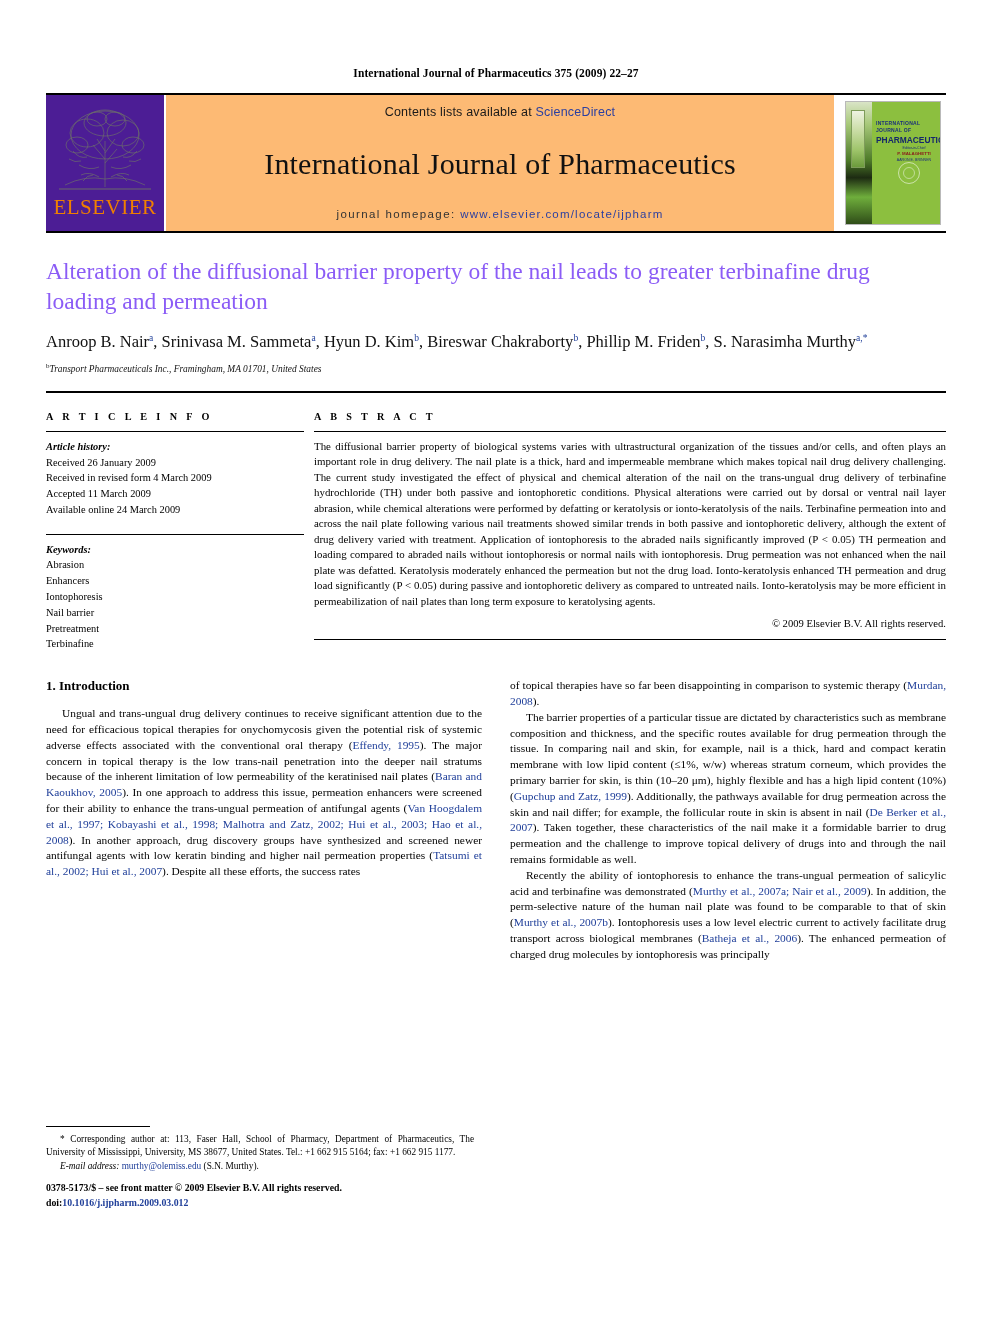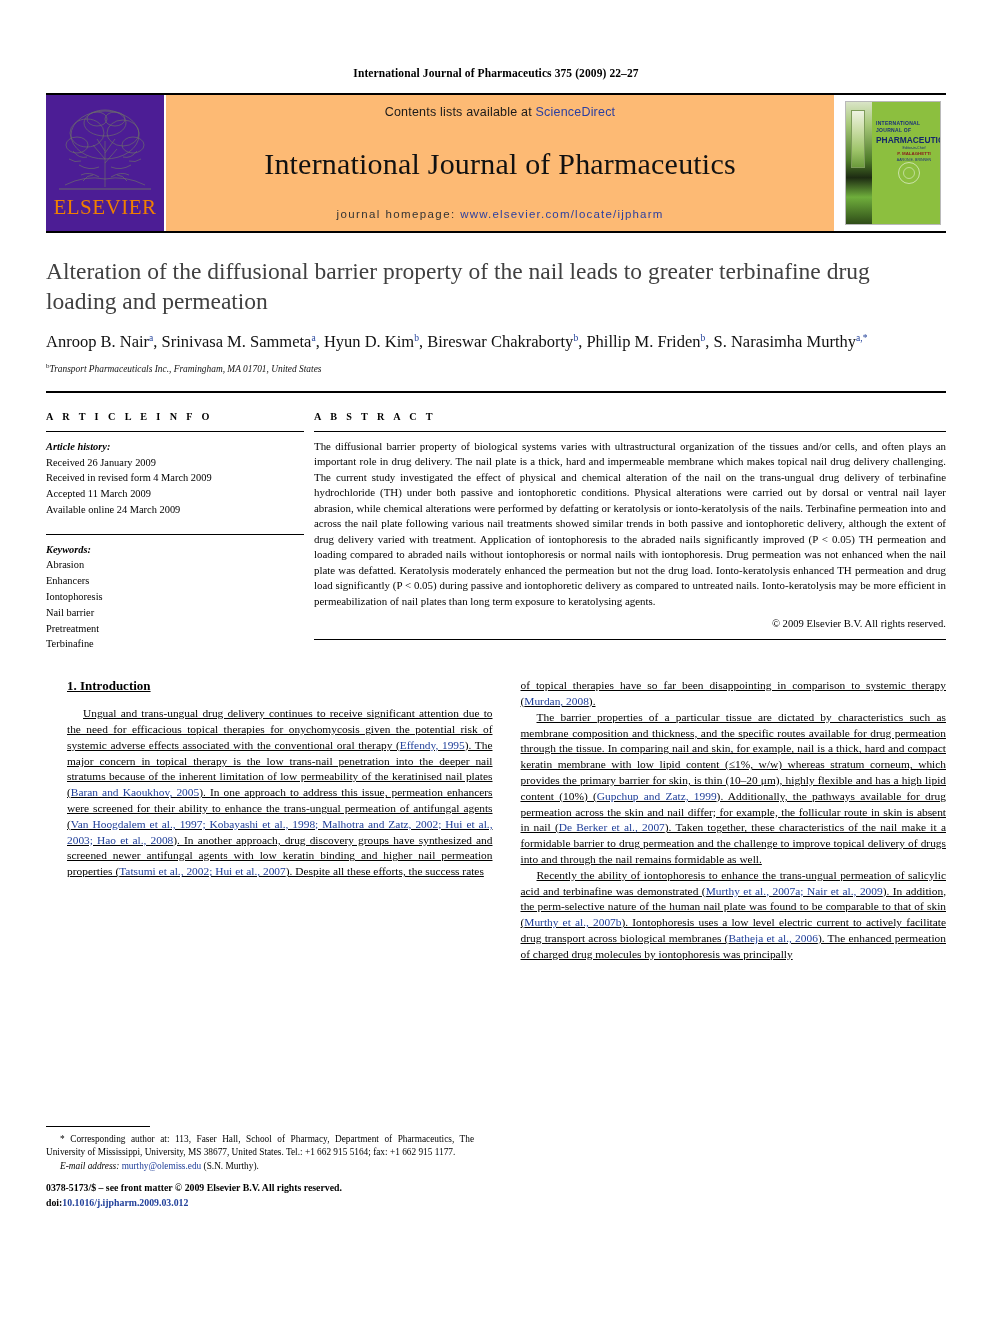--- a/index.html
+++ b/index.html
@@ -144,21 +144,21 @@
     content:""; position:absolute; left:4px; top:4px; right:4px; bottom:4px;
     border-radius:50%; border:1px solid rgba(255,255,255,.45);
   }
 
   
   .title-block { margin: 24px 46px 0 46px; }
   .art-title {
     font-family: "Liberation Serif", serif;
     font-size: 23.5px;
     line-height: 1.27;
-    color: #404040;
+    color: #8b5cf6;
     font-weight: normal;
     margin: 15px 0 14px 0;
   }
   .authors {
     font-family: "Liberation Serif", serif;
     font-size: 16.5px;
     line-height: 1.38;
     color: #111;
   }
   .authors sup { font-size: 9.5px; color: #21409a; vertical-align: super; }
@@ -211,24 +211,23 @@
   }
   .copyright {
     text-align: right;
     font-size: 10.6px;
     margin-top: 9px;
   }
   .abs-bottom-rule { border-top: 1.4px solid #000; margin-top: 10px; }
 
   
   .body-cols {
-    margin: 26px 46px 0 67px;
+    margin: 26px 46px 0 46px;
     display: flex;
     gap: 28px;
-    text-decoration: underline;
   }
   .bcol { flex: 1 1 0; }
   .h2 {
     font-family: "Liberation Serif", serif;
     font-size: 13px;
     font-weight: bold;
     margin: 0 0 12px 0;
   }
   .para {
     font-size: 11.4px;

